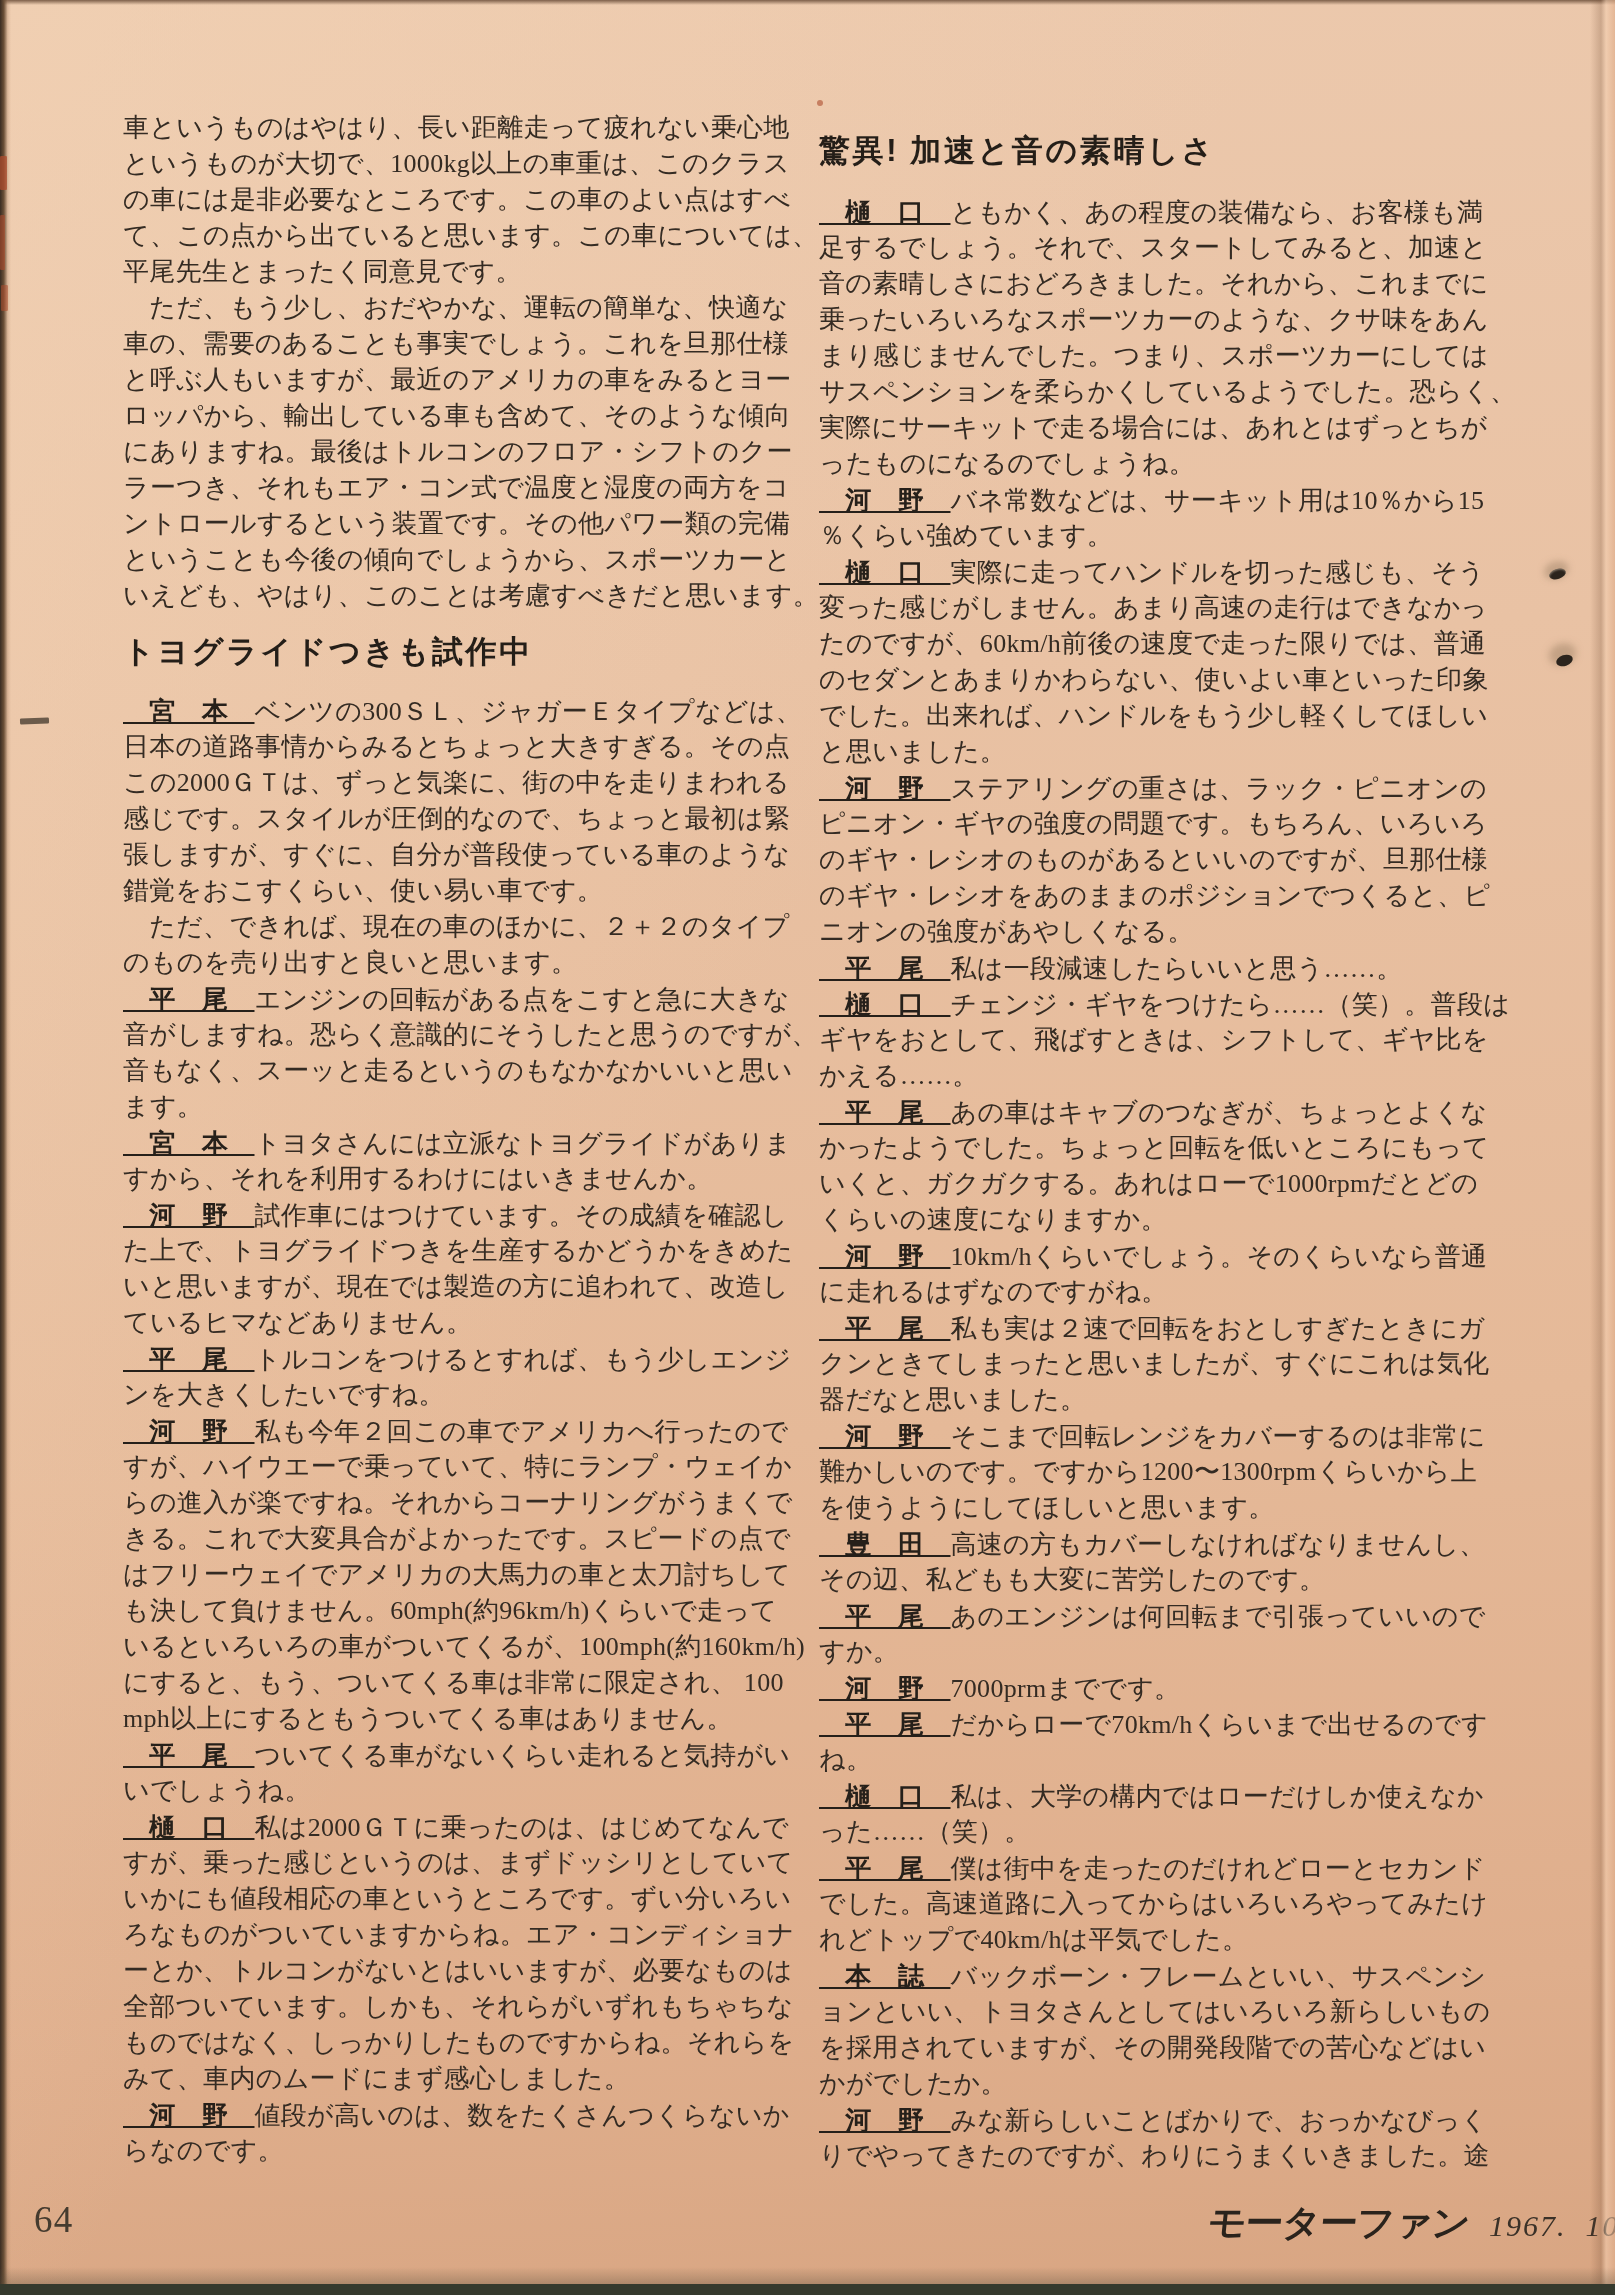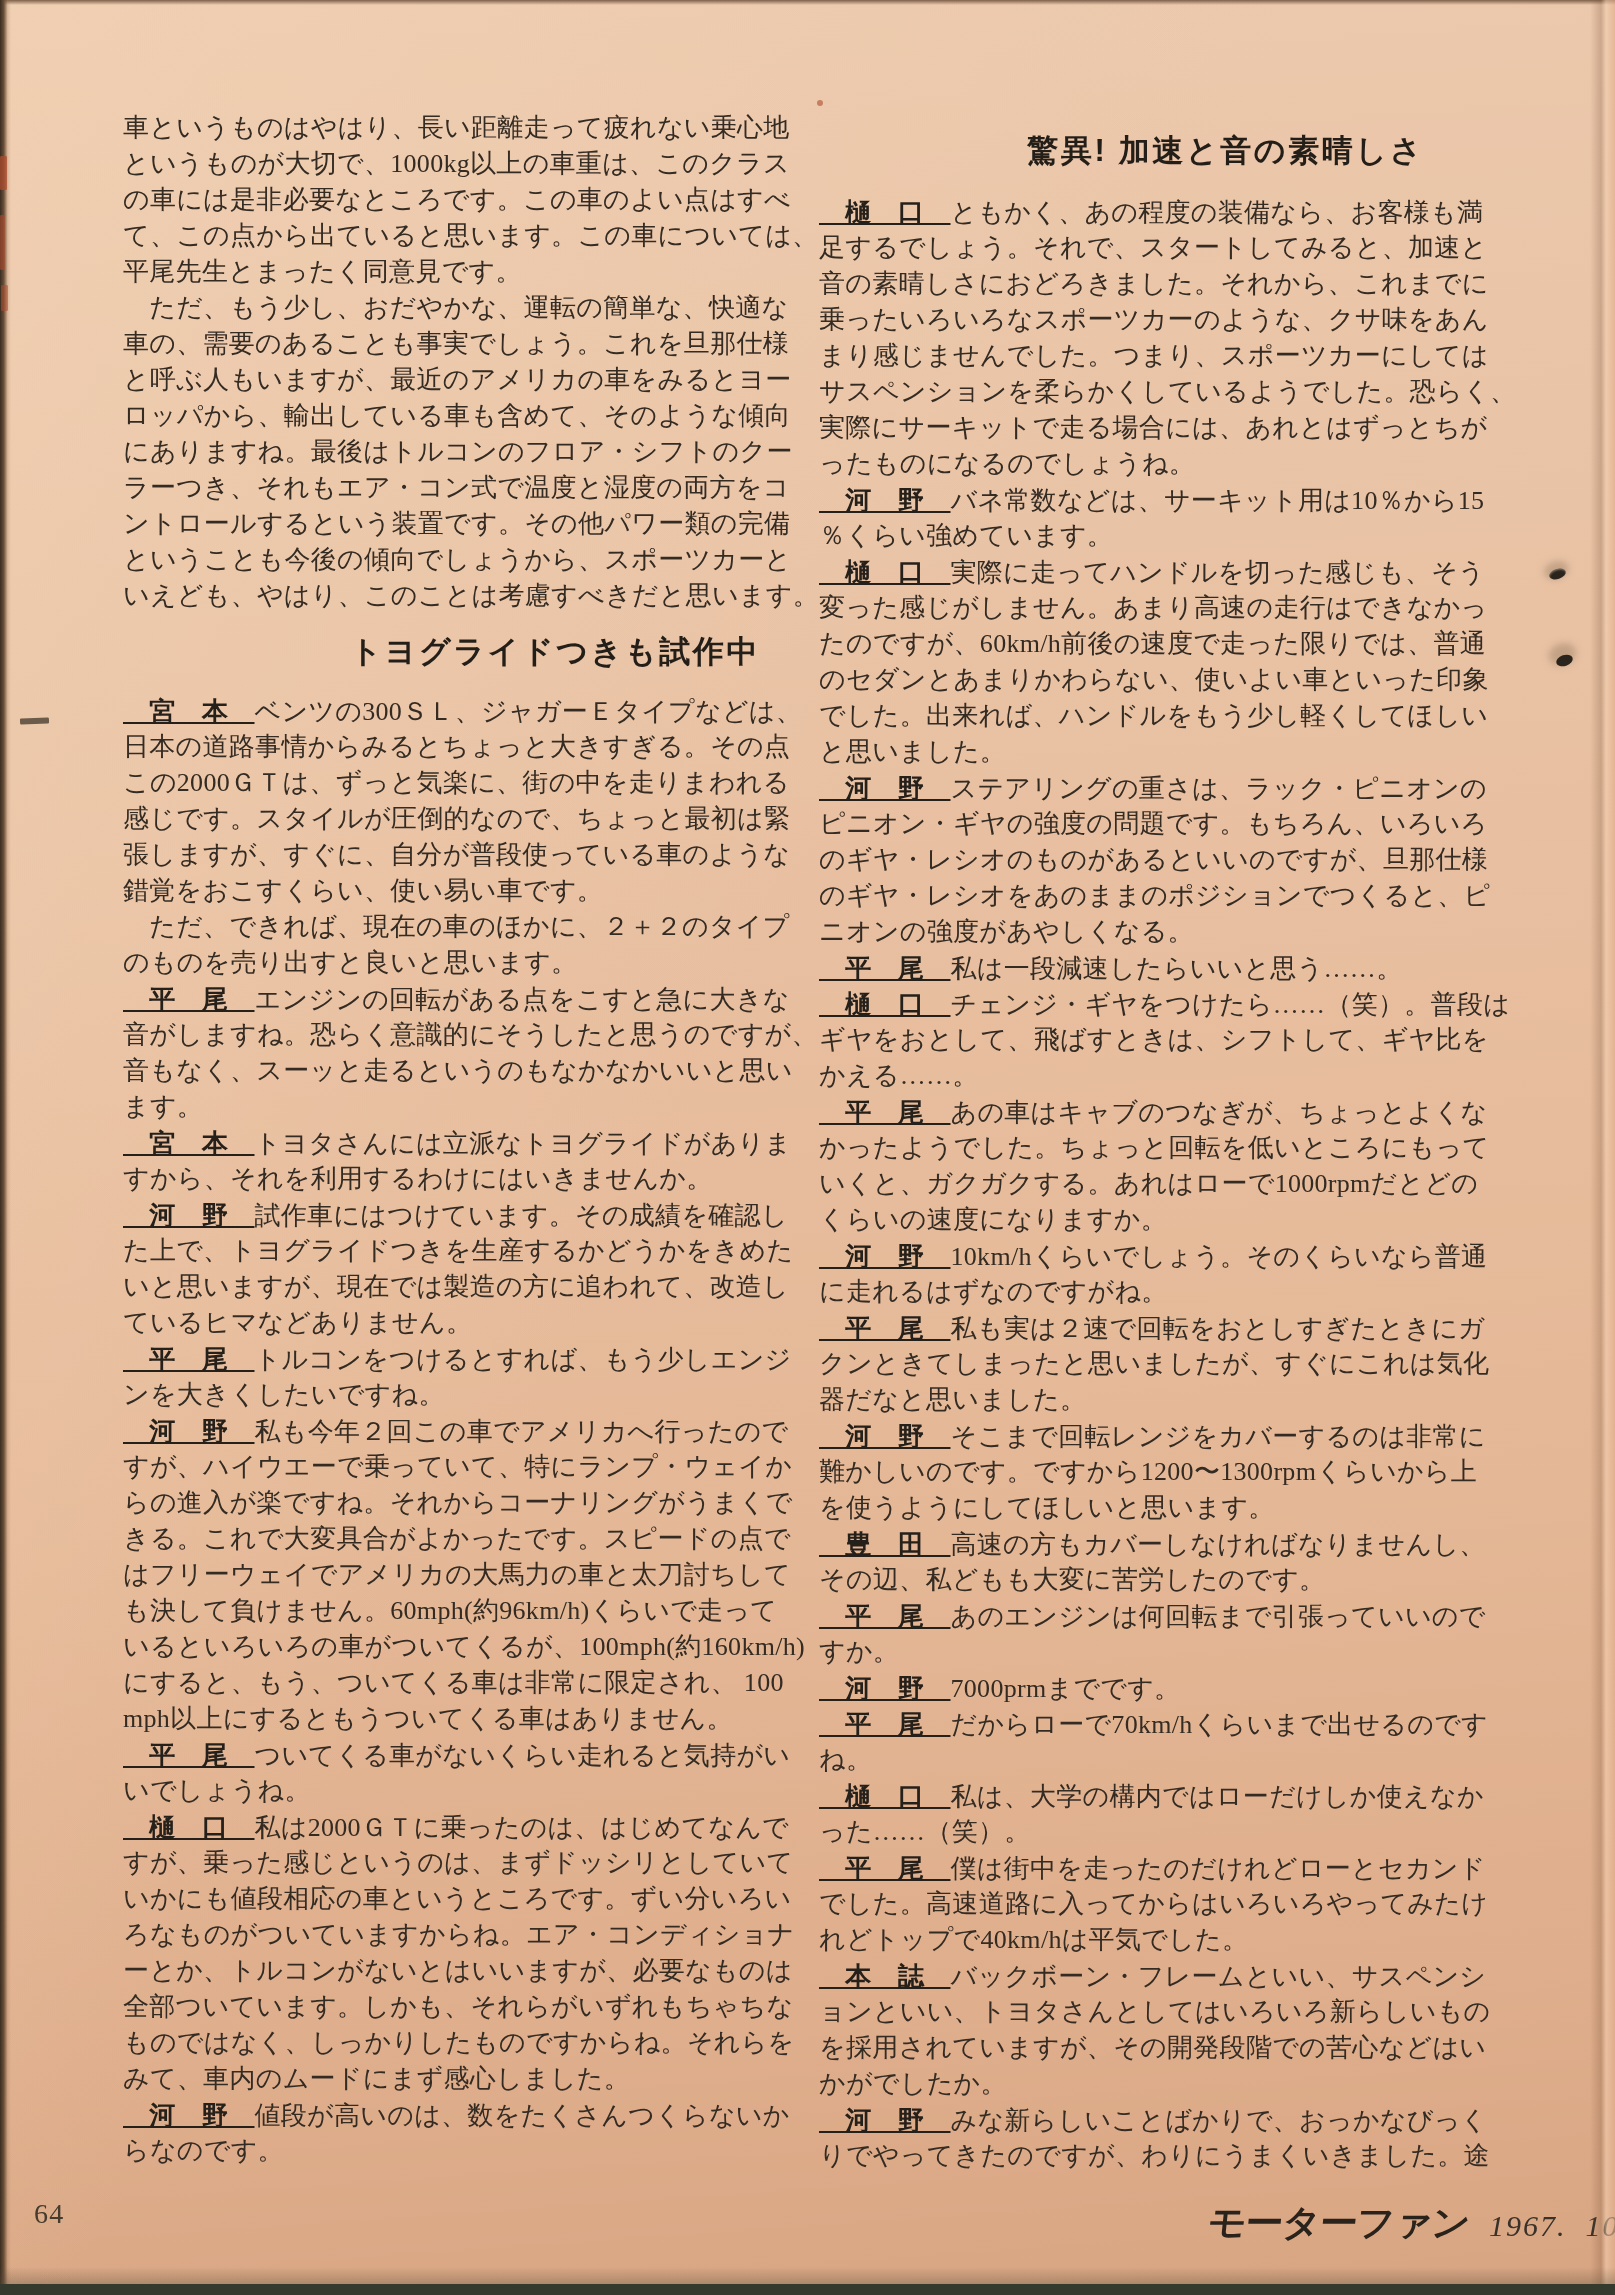--- a/index.html
+++ b/index.html
@@ -27,28 +27,28 @@
   .line{height:36px;overflow:visible;}
   .speaker{
     font-family:"Liberation Sans","DejaVu Sans",sans-serif;
     font-weight:bold;color:#26201a;text-decoration:underline;
   }
   .col-heading{
     font-family:"Liberation Sans","DejaVu Sans",sans-serif;
     font-weight:bold;
     font-size:31px;line-height:39px;
     letter-spacing:2.6px;
-    text-align:right;
+    text-align:left;
     color:#241e18;
     margin:18.4px 0 22px 0;
   }
   .col-right .col-heading{margin:0 26px 23.6px 0;}
   .page-number{
     position:absolute;left:34px;top:2198px;
-    font-size:28px;color:#453b2f;letter-spacing:1.3px;font-family:Liberation Serif, serif;
+    font-size:37px;color:#453b2f;letter-spacing:1.3px;font-family:Liberation Serif, serif;
   }
   .footer-right{
     position:absolute;left:1208px;top:2198px;
     display:flex;align-items:baseline;gap:19.7px;
     white-space:pre;
   }
   .logo{
     font-family:"Liberation Sans","DejaVu Sans",sans-serif;
     font-weight:bold;font-size:38px;color:#2a231c;
     transform:skewX(-6deg) scaleY(.95);

